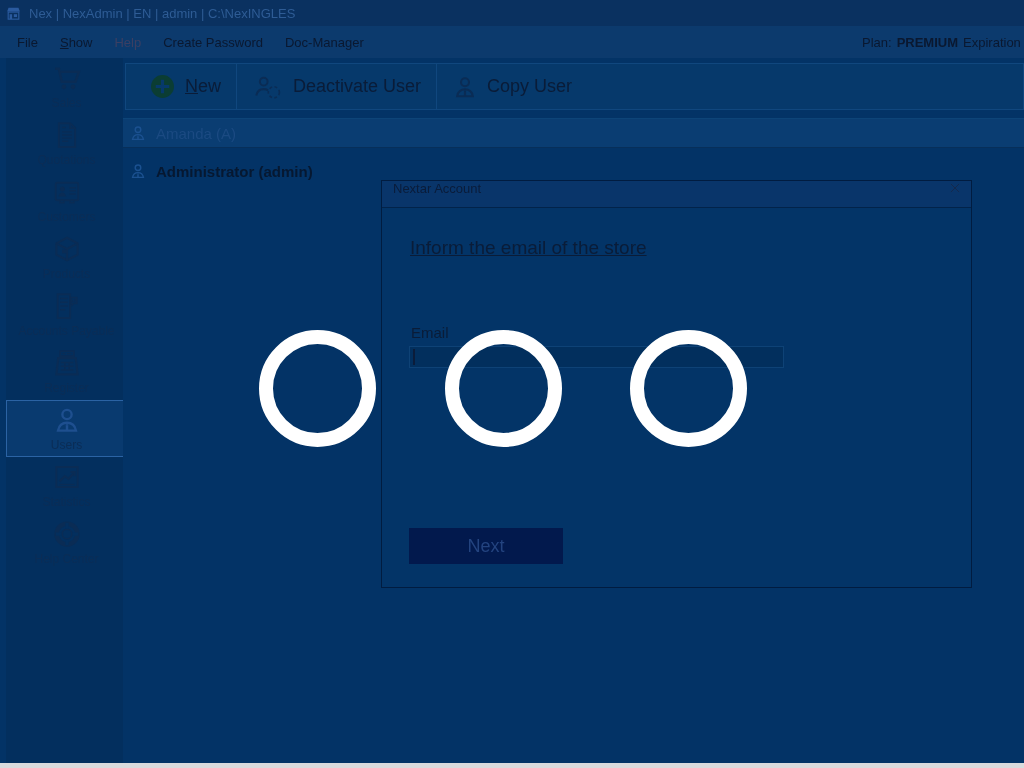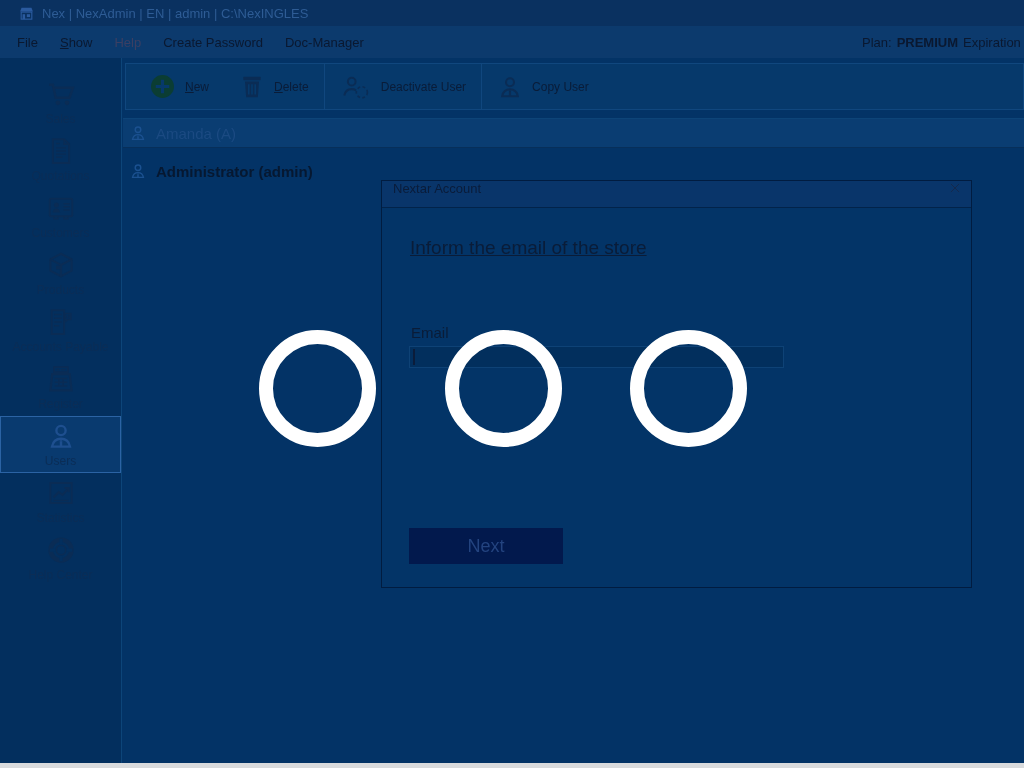--- a/index.html
+++ b/index.html
@@ -2,49 +2,49 @@
 <html><head>
 <meta charset="utf-8">
 <style>
   * { margin:0; padding:0; box-sizing:border-box; }
   html,body { width:1024px; height:768px; overflow:hidden; }
   body { font-family:"Liberation Sans","DejaVu Sans",sans-serif; background:#033366; position:relative; }
   .screen { position:absolute; inset:0; overflow:hidden; }
 
   
   .titlebar { position:absolute; left:0; top:0; width:1024px; height:26px; background:#0a3160;
-              display:flex; align-items:center; padding-left:18px; gap:7px; }
+              display:flex; align-items:center; padding-left:5px; gap:7px; }
   .titlebar .app-icon { width:17px; height:17px; color:#2a5a9e; display:inline-flex; }
   .titlebar .app-icon svg { width:17px; height:17px; }
   .title-text { font-size:13px; color:#2e5c95; white-space:nowrap; }
 
   
   .menubar { position:absolute; left:0; top:26px; width:1024px; height:32px; background:#0c3a6d;
              display:flex; align-items:center; padding-left:6px; }
   .menu-item { font-size:13px; color:#0a1830; padding:5px 11px; cursor:default; white-space:nowrap; }
   .menu-item.muted { color:#3b3f63; }
   .menu-item .key, .tb-label .key { text-decoration:underline; }
   .plan { position:absolute; left:862px; top:0; height:32px; display:flex; align-items:center;
           font-size:13px; color:#0a1830; white-space:nowrap; }
   .plan .bold { font-weight:bold; margin:0 5px; }
 
   
-  .sidebar { position:absolute; left:0; top:58px; width:122px; height:705px; background:#032f5e;
-             border-right:1px solid #0d4579; padding-top:16px; }
+  .sidebar { position:absolute; left:6px; top:58px; width:122px; height:705px; background:#032f5e;
+             border-right:1px solid #0d4579; padding-top:0; }
   .side-item { height:57px; display:flex; flex-direction:column; align-items:center; justify-content:center;
                gap:3px; color:#0a2c55; border:1px solid transparent; }
   .side-item svg { width:30px; height:30px; }
   .side-item .lbl { font-size:12px; color:#0b2d56; white-space:nowrap; }
   .side-item.selected { background:#093a6f; border:1px solid #2b63a4; color:#1e4f8f; }
 
   
   .content { position:absolute; left:123px; top:58px; right:0; bottom:5px; background:#033366; }
   .toolbar { position:absolute; left:2px; top:5px; right:0; height:47px; background:#06396b;
              border:1px solid #10477e; display:flex; align-items:center; padding-left:8px; }
-  .tb-btn { display:flex; align-items:center; gap:9px; padding:0 15px; height:100%; font-size:12px; color:#0a1c38;text-align:right; }
+  .tb-btn { display:flex; align-items:center; gap:9px; padding:0 15px; height:100%; font-size:18px; color:#0a1c38;text-align:right; }
   .tb-btn svg { width:26px; height:26px; color:#0a2c55; }
   .tb-btn.new svg { width:27px; height:27px; color:#0b3d33; }
   .tb-btn.deactivate-user svg { width:32px; height:26px; }
   .tb-sep { width:1px; align-self:stretch; background:#10477e; }
 
   
   .rows { position:absolute; left:0; top:60px; right:0; }
   .row { height:30px; display:flex; align-items:center; gap:9px; padding-left:6px;
          font-size:15px; color:#1b4a82; margin-bottom:8px; }
   .row svg { width:18px; height:18px; color:#1b5190; flex:none; }
@@ -211,30 +211,20 @@
     <div class="toolbar" id="toolbar">
         <div class="tb-btn new">
           <span style="display: inline-flex;">
             <svg viewBox="0 0 24 24">
               <circle cx="12" cy="12" r="10.2" fill="currentColor"></circle>
               <path d="M12 6v12M6 12h12" stroke="#06396b" stroke-width="2.8"></path>
             </svg>
           </span>
           <span class="tb-label"><span></span><span class="key">N</span><span>ew</span></span>
         </div>
-        <div class="tb-btn delete">
-          <span style="display: inline-flex;">
-            <svg viewBox="0 0 24 24">
-              <rect x="4" y="2.5" width="16" height="3.2" rx="0.6" fill="currentColor"></rect>
-              <path d="M5.5 7h13l-1.1 14.5H6.6z" fill="currentColor"></path>
-              <path d="M9 9.5v9.5M12 9.5v9.5M15 9.5v9.5" stroke="#06396b" stroke-width="1.5"></path>
-            </svg>
-          </span>
-          <span class="tb-label"><span></span><span class="key">D</span><span>elete</span></span>
-        </div>
         <div class="tb-sep"></div>
         <div class="tb-btn deactivate-user">
           <span style="display: inline-flex;">
             <svg viewBox="0 0 30 24">
               <circle cx="11" cy="7" r="3.6" fill="none" stroke="currentColor" stroke-width="1.9"></circle>
               <path d="M4 20c.8-4 3.6-6 7-6 1.5 0 2.9.4 4 1.2" fill="none" stroke="currentColor" stroke-width="1.9"></path>
               <circle cx="20.5" cy="17" r="5.2" fill="none" stroke="currentColor" stroke-width="1.5" stroke-dasharray="2.6 2.3"></circle>
             </svg>
           </span>
           <span class="tb-label"><span></span><span class="key"></span><span>Deactivate User</span></span>

